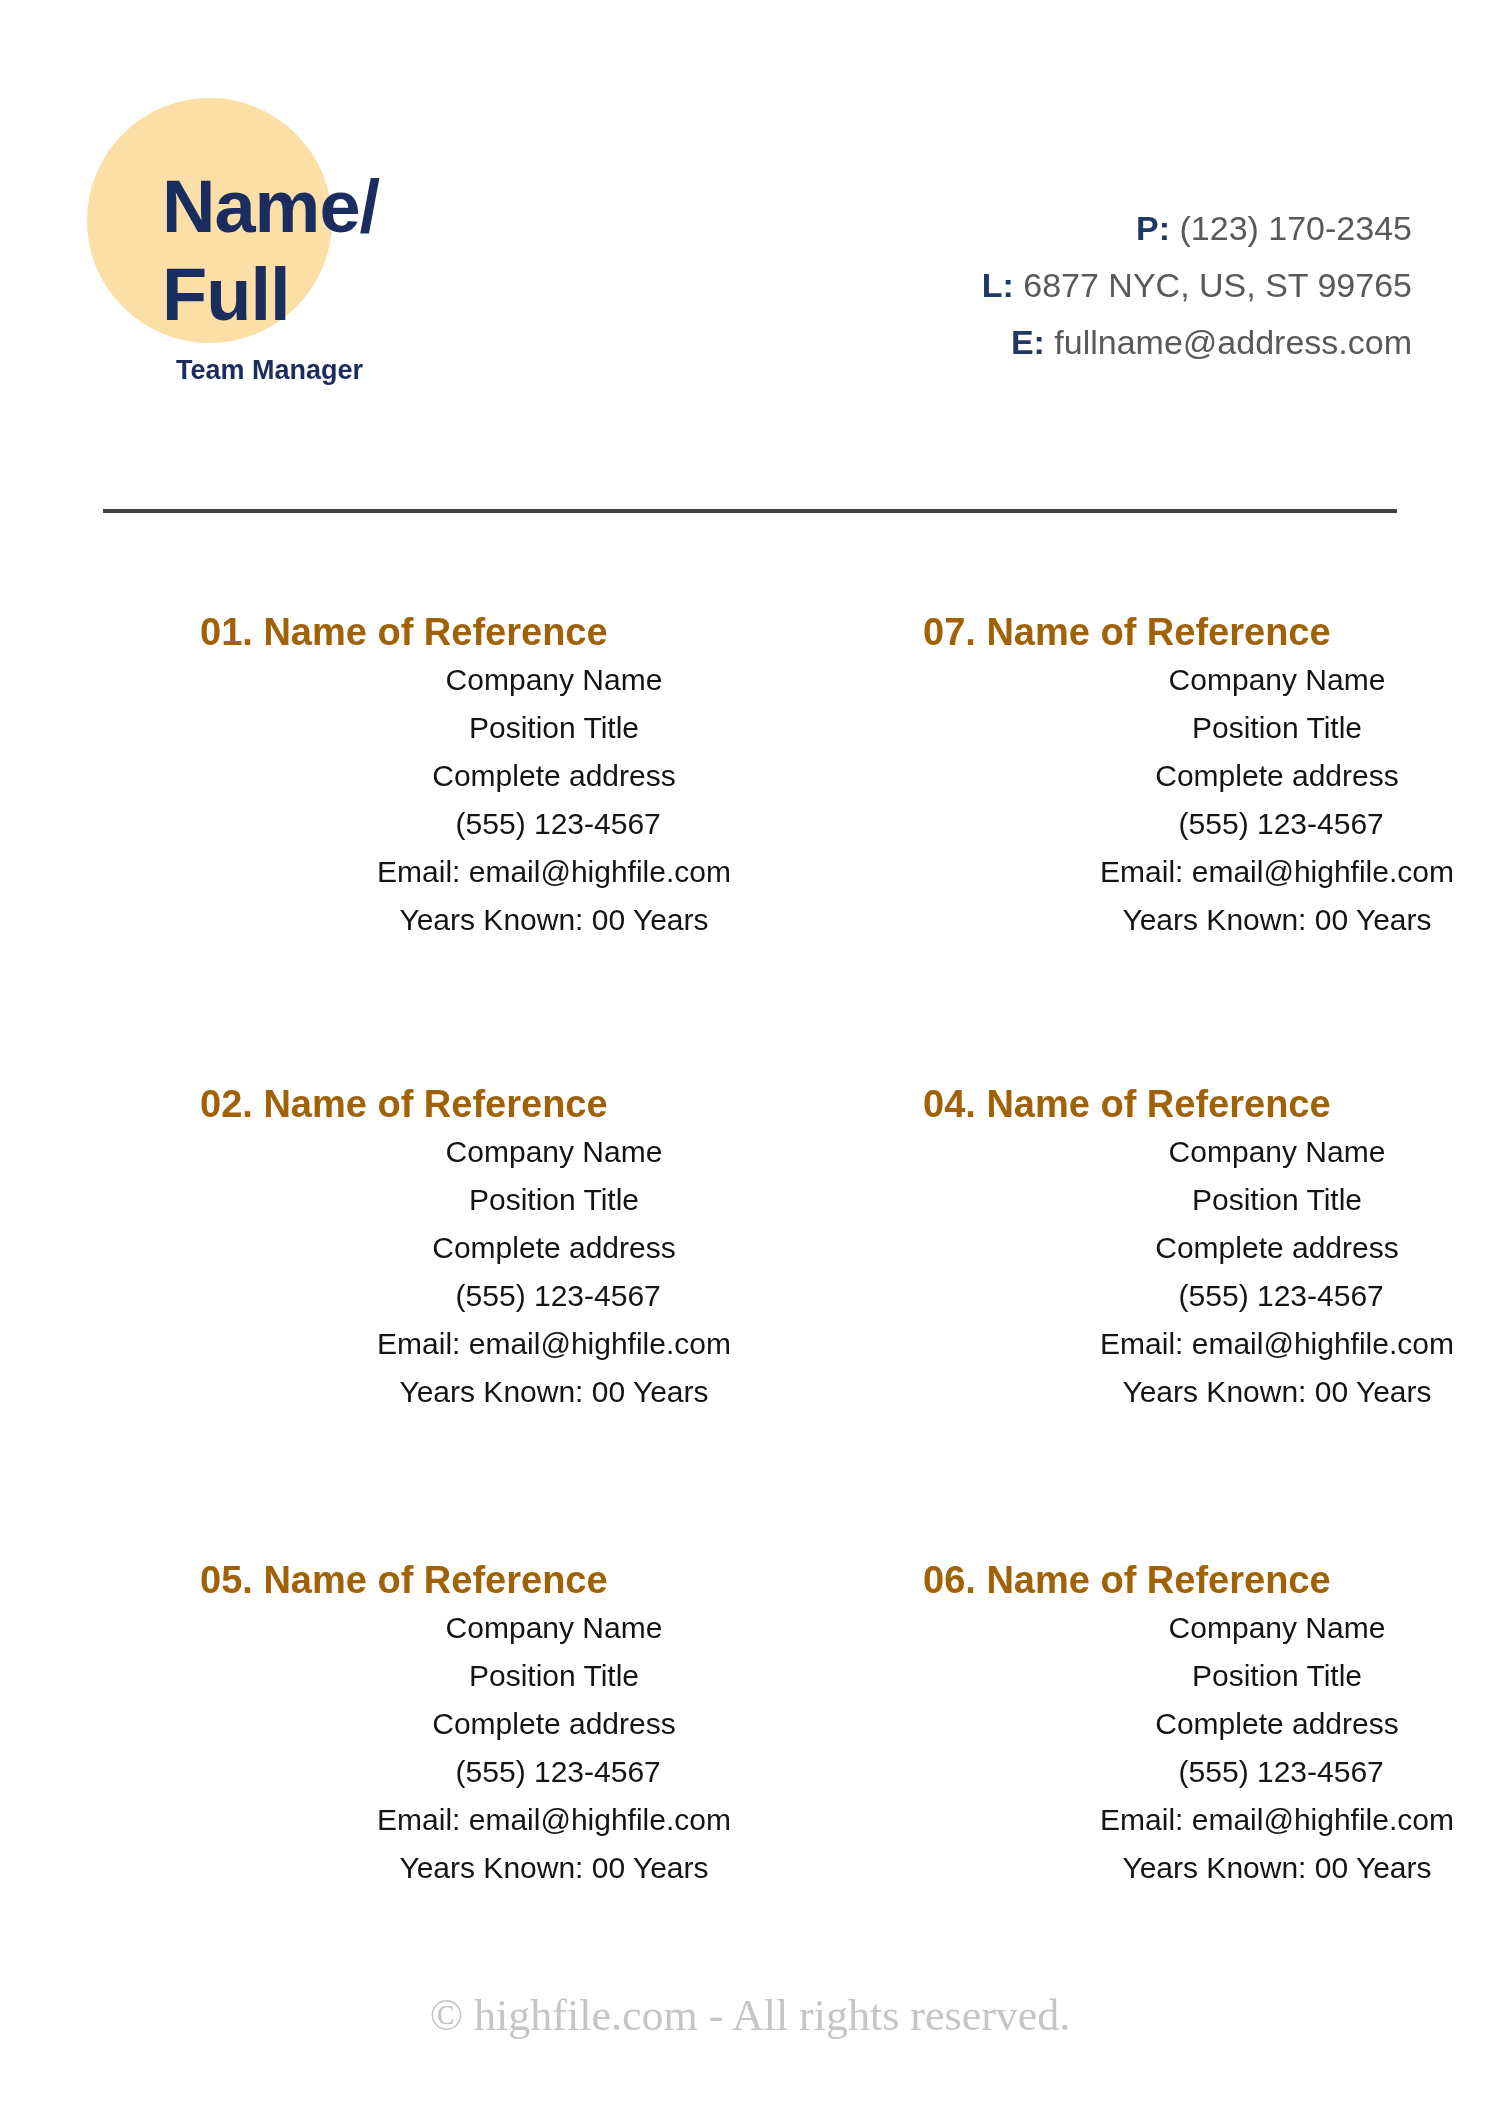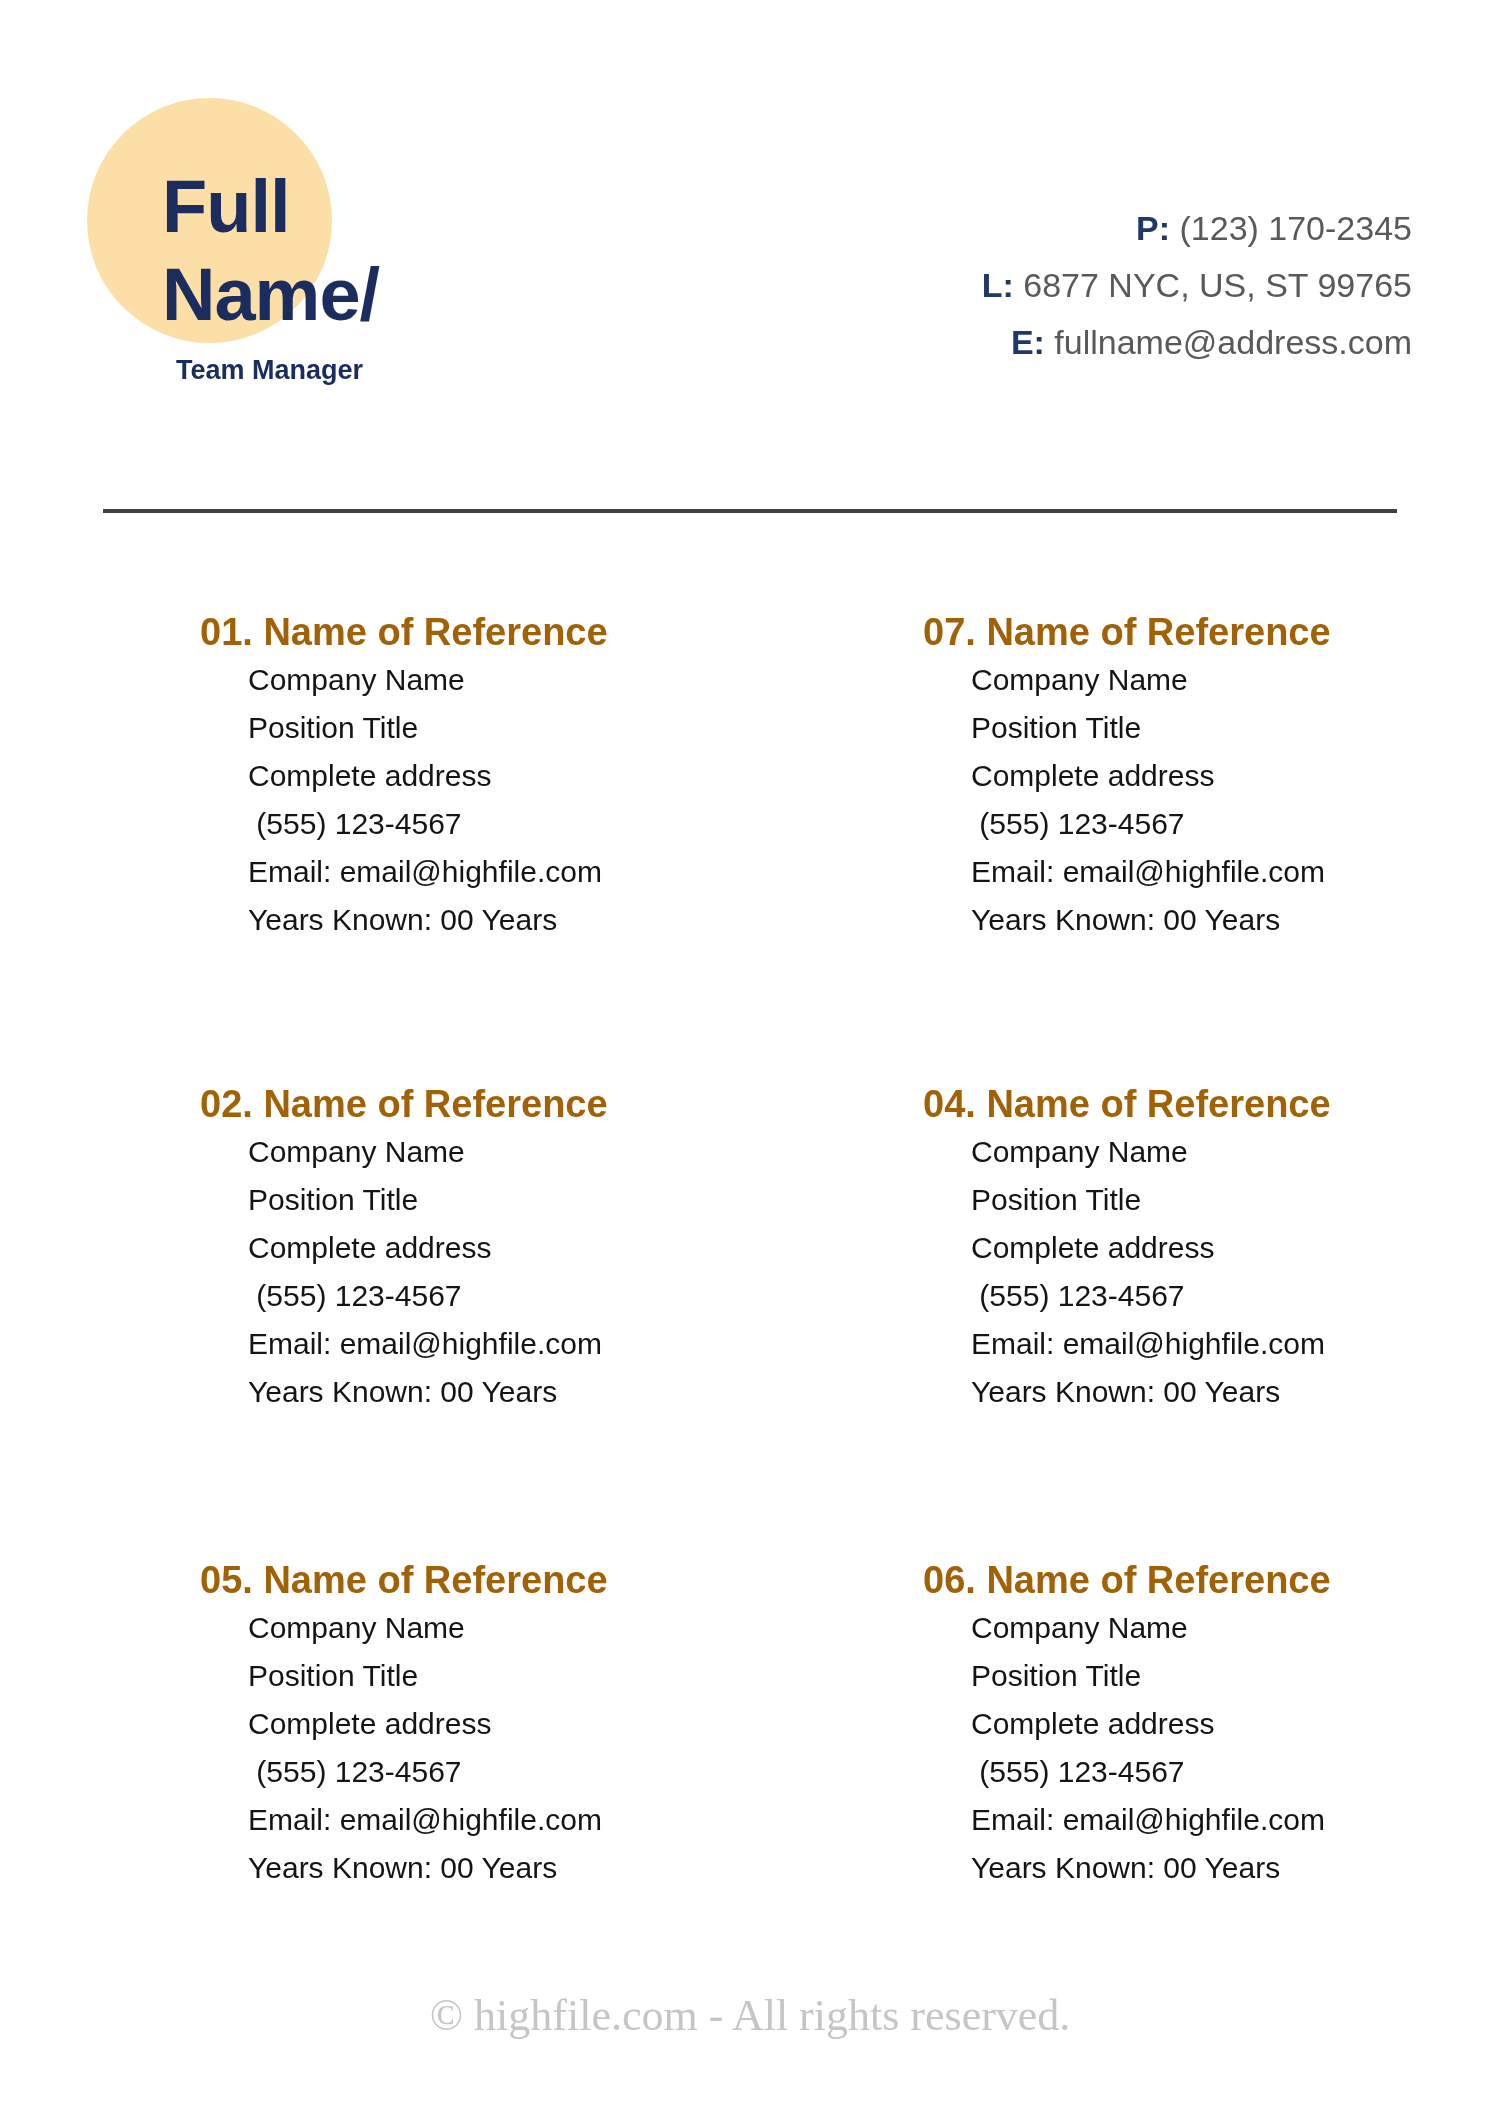--- a/index.html
+++ b/index.html
@@ -68,21 +68,21 @@
   .ref-block { position: absolute; width: 660px; }
   .ref-col-1 { left: 200px; }
   .ref-col-2 { left: 923px; }
   .ref-heading {
     font-size: 38px;
     font-weight: bold;
     line-height: 48px;
     color: #a16207;
     white-space: pre-wrap;
   }
-  .ref-lines { margin-left: 48px; }
+  .ref-lines { margin-left: 48px; text-align: center; }
   .ref-line {
     font-size: 30px;
     line-height: 48px;
     color: #141414;
     white-space: pre-wrap;
   }
 
   
   .footer {
     position: absolute;
@@ -96,22 +96,22 @@
   }
 </style>
 </head>
 <body>
 
 <div class="page">
 
   <div class="logo-circle"></div>
 
   <div class="name-block">
+    <div>Name/</div>
     <div>Full</div>
-    <div>Name/</div>
   </div>
 
   <div class="role">Team Manager</div>
 
   <div class="contact-block">
     <div class="contact-line">
       <span class="contact-label">P:</span>
       <span class="contact-value">(123) 170-2345</span>
     </div>
     <div class="contact-line">

